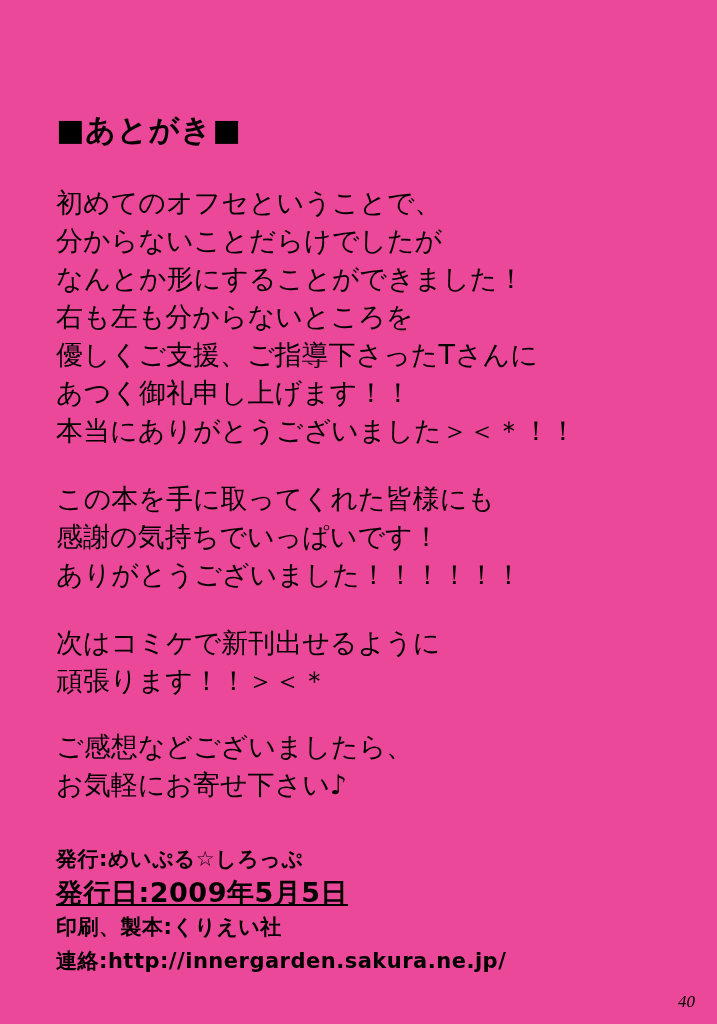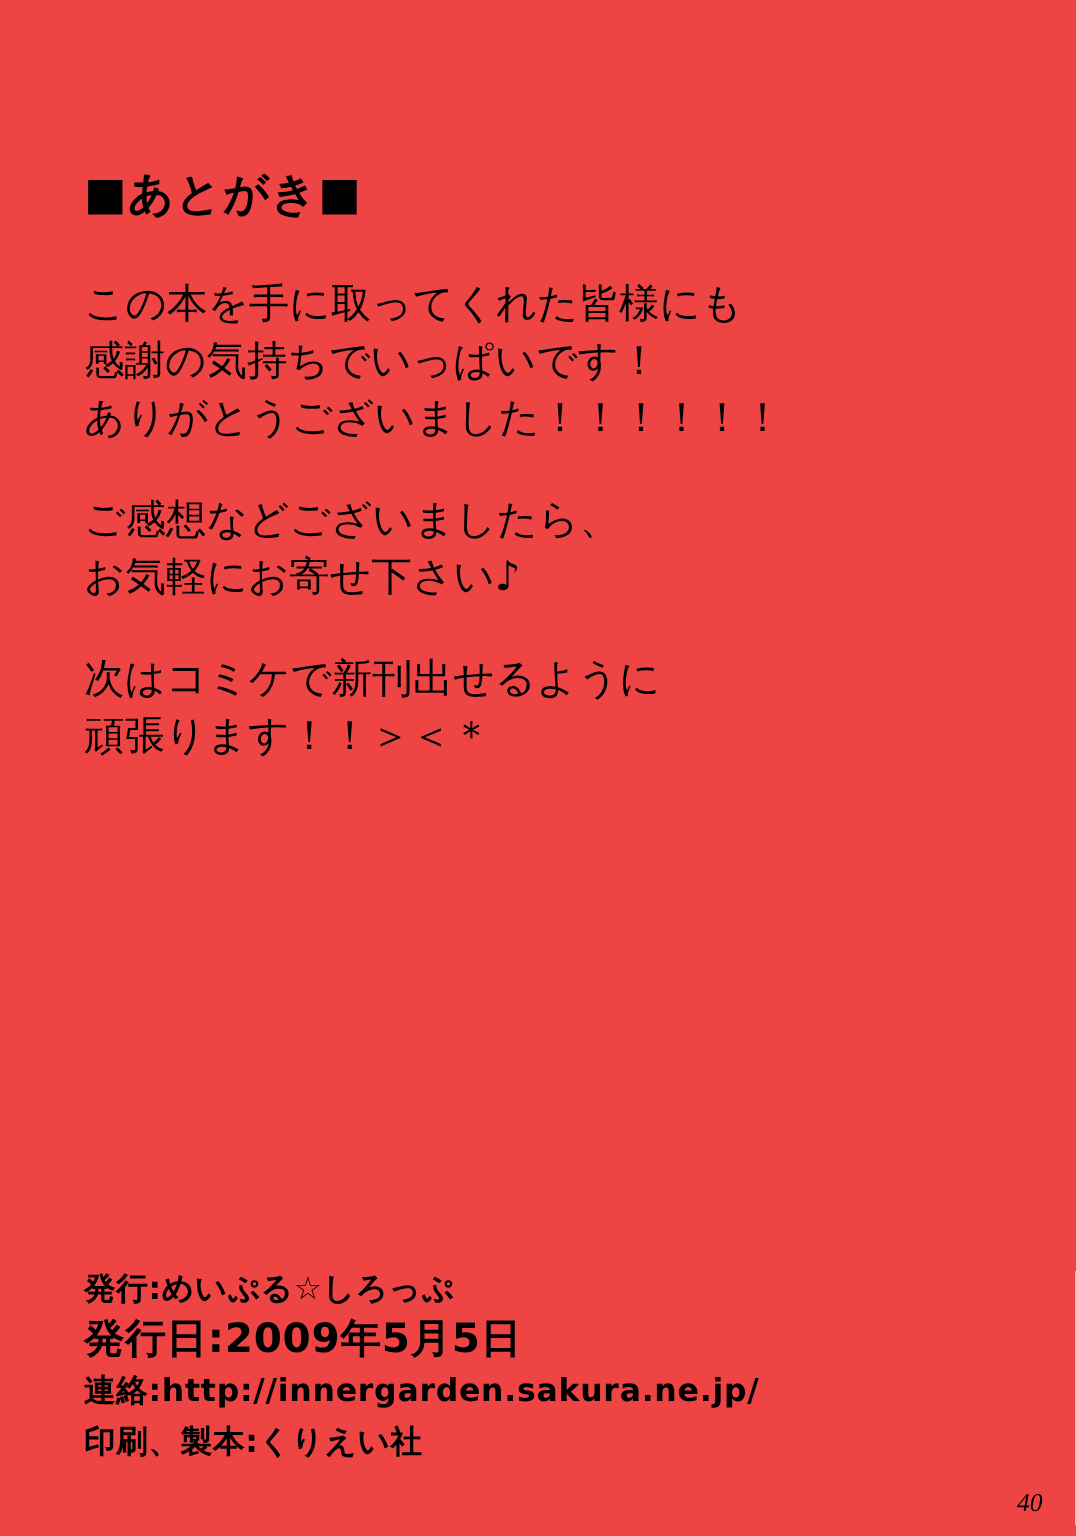--- a/index.html
+++ b/index.html
@@ -4,21 +4,21 @@
 <style>
   html, body {
     margin: 0;
     padding: 0;
     background: #ffffff;
   }
   .page {
     position: relative;
     width: 717px;
     height: 1024px;
-    background: #ef4444;
+    background: #ec4899;
     overflow: hidden;
     font-family: "DejaVu Sans", "Liberation Sans", sans-serif;
     color: #000000;
   }
   .content {
     position: absolute;
     left: 56px;
     top: 112px;
     width: 620px;
   }
@@ -49,50 +49,58 @@
   .colophon-line {
     font-size: 21px;
     font-weight: bold;
     line-height: 34px;
     letter-spacing: 0.5px;
     white-space: pre;
     margin: 0;
   }
   .colophon-line.big {
     font-size: 27px;
+    text-decoration: underline;
   }
   .page-number {
     position: absolute;
     right: 22px;
     bottom: 12px;
     font-size: 17px;
     font-family: "Liberation Serif", serif;
     color: #000000;
     font-style: italic;
   }
 </style>
 </head>
 <body>
 
 <div class="page">
 
   <div class="content">
     <h1 class="afterword-title">■あとがき■</h1>
 
+    <p class="para">初めてのオフセということで、
+分からないことだらけでしたが
+なんとか形にすることができました！
+右も左も分からないところを
+優しくご支援、ご指導下さったTさんに
+あつく御礼申し上げます！！
+本当にありがとうございました＞＜＊！！</p>
     <p class="para">この本を手に取ってくれた皆様にも
 感謝の気持ちでいっぱいです！
 ありがとうございました！！！！！！</p>
+    <p class="para tight">次はコミケで新刊出せるように
+頑張ります！！＞＜＊</p>
     <p class="para">ご感想などございましたら、
 お気軽にお寄せ下さい♪</p>
-    <p class="para tight">次はコミケで新刊出せるように
-頑張ります！！＞＜＊</p>
   </div>
 
   <div class="colophon">
     <p class="colophon-line">発行:めいぷる☆しろっぷ</p>
     <p class="colophon-line big">発行日:2009年5月5日</p>
+    <p class="colophon-line">印刷、製本:くりえい社</p>
     <p class="colophon-line">連絡:http://innergarden.sakura.ne.jp/</p>
-    <p class="colophon-line">印刷、製本:くりえい社</p>
   </div>
 
   <div class="page-number">40</div>
 
 </div>
 
 </body></html>

